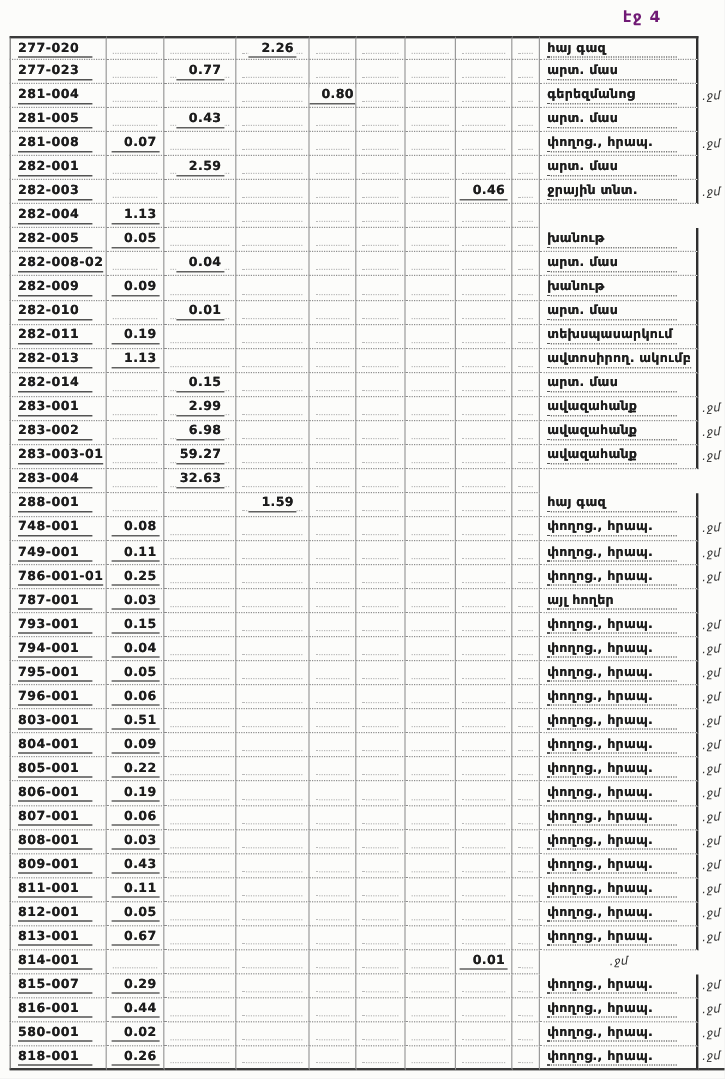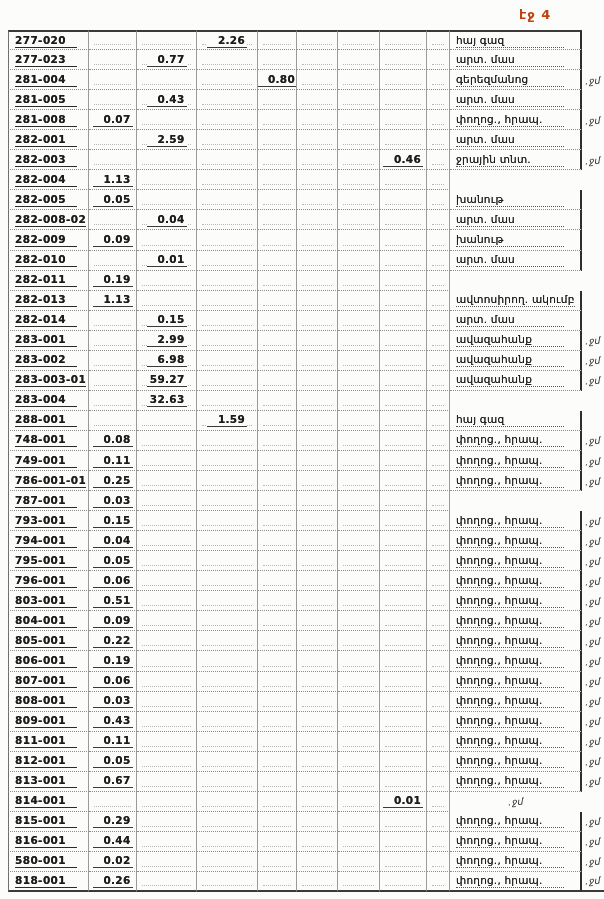--- a/index.html
+++ b/index.html
@@ -6,21 +6,21 @@
   .page{
     position:relative;
     width:604px;height:899px;
     background:#fcfcfa;
     overflow:hidden;
     font-family:"DejaVu Sans","Liberation Sans",sans-serif;
     color:#1c1c1c;
   }
   .page-number{
     position:absolute;top:7px;left:519px;
-    font-size:13px;font-weight:bold;letter-spacing:1px;color:#c2410c;
+    font-size:13px;font-weight:bold;letter-spacing:1px;color:#701a75;
   }
   .scan-table{
     position:absolute;top:30px;left:8px;
     width:596px;height:862px;
     display:flex;flex-direction:column;border-radius:10px;
   }
   .row{flex:1;display:grid;
     grid-template-columns:81px 48px 60px 61px 39px 41px 42px 47px 23px 132px 22px;
   }
   .cell{
@@ -51,21 +51,21 @@
   .value-text{
     position:relative;z-index:2;
     font-size:10.5px;font-weight:bold;letter-spacing:.3px;
     display:inline-block;min-width:36px;text-align:right;
     border-bottom:1.5px solid #3a3a3a;padding:0 2px 1px 2px;
     background:#fcfcfa;
     text-shadow:0 0 .5px #444;
   }
   .value-text:empty{display:none;}
   .label-text{
-    font-size:10.5px;font-weight:normal;letter-spacing:.2px;
+    font-size:10.5px;font-weight:bold;letter-spacing:.2px;
     display:inline-block;min-width:108px;
     border-bottom:1px dotted #555;padding-bottom:1px;
     text-shadow:0 0 .5px #444;
   }
   .mark-text{
     font-size:9.5px;font-style:italic;color:#2f2f2f;
     transform:rotate(-3deg);
   }
   .mark-text:empty{display:none;}
   .mark-text::before{content:'.';margin-right:1px;}
@@ -527,20 +527,23 @@
     </div>
     <div class="cell v">
       
     </div>
     <div class="cell v">
       
     </div>
     <div class="cell v">
       
     </div>
+    <div class="cell label">
+      <span class="label-text">տեխսպասարկում</span>
+    </div>
     <div class="cell mark">
       
     </div>
   </div>
 
   <div class="row">
     <div class="cell code">
       <span class="code-text">282-013</span>
     </div>
     <div class="cell v">
@@ -917,20 +920,23 @@
     </div>
     <div class="cell v">
       
     </div>
     <div class="cell v">
       
     </div>
     <div class="cell v">
       
     </div>
+    <div class="cell label">
+      <span class="label-text">այլ հողեր</span>
+    </div>
     <div class="cell mark">
       
     </div>
   </div>
 
   <div class="row">
     <div class="cell code">
       <span class="code-text">793-001</span>
     </div>
     <div class="cell v">
@@ -1461,21 +1467,21 @@
     <div class="cell v">
       
     </div>
     <div class="cell mark">
       <span class="mark-text">ջմ</span>
     </div>
   </div>
 
   <div class="row">
     <div class="cell code">
-      <span class="code-text">815-001</span>
+      <span class="code-text">815-007</span>
     </div>
     <div class="cell v">
       <span class="value-text">0.29</span>
     </div>
     <div class="cell v">
       
     </div>
     <div class="cell v">
       
     </div>

